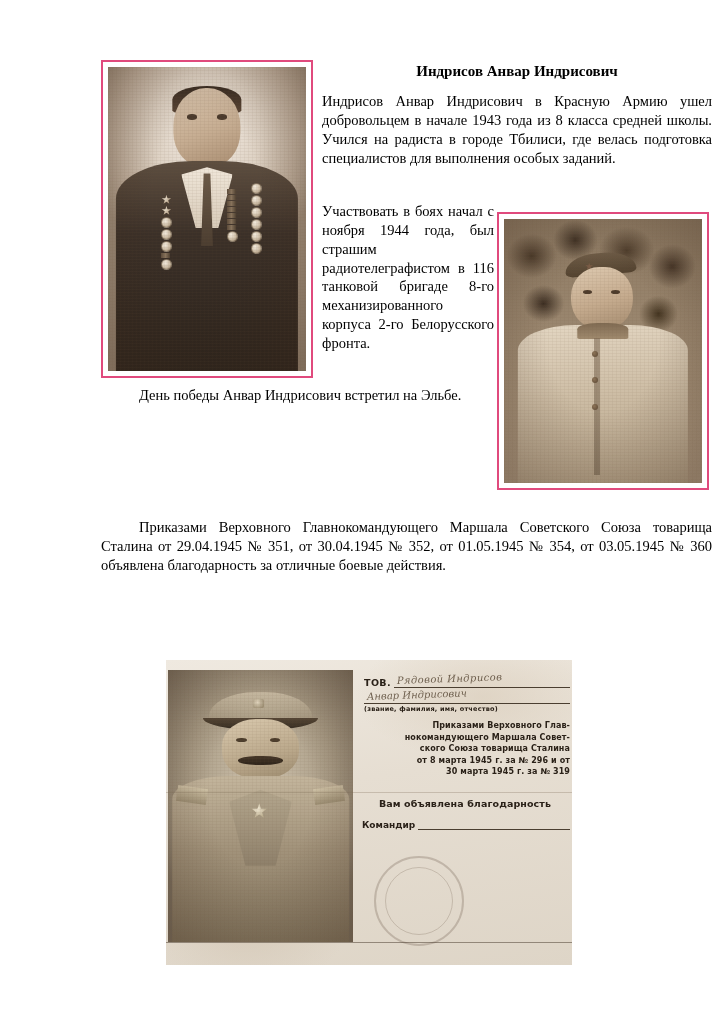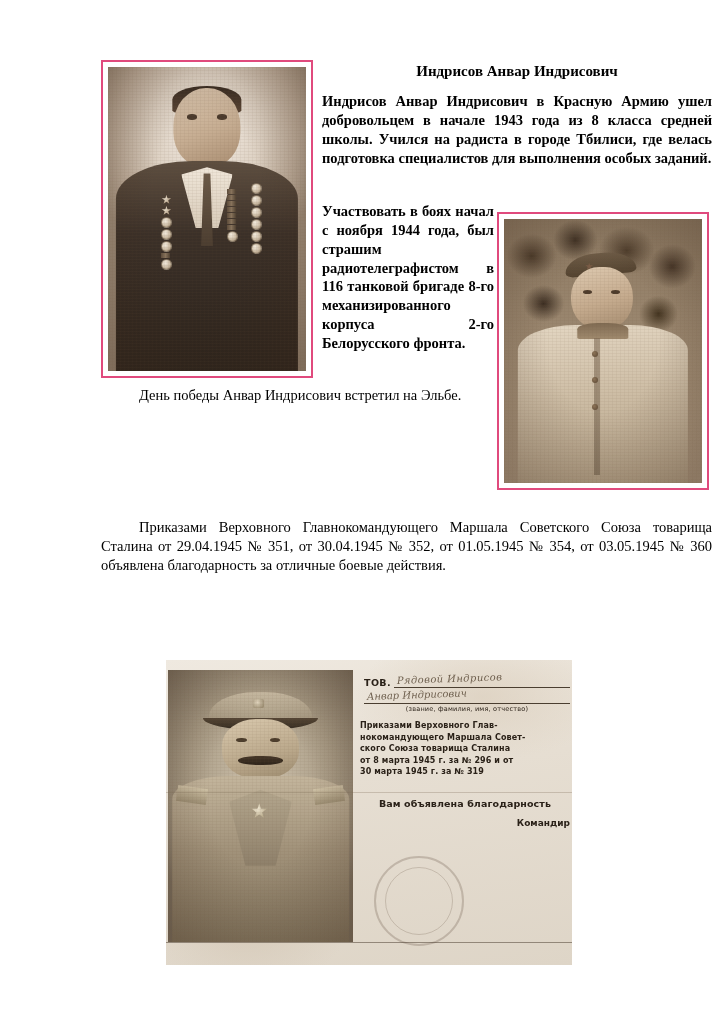--- a/index.html
+++ b/index.html
@@ -411,29 +411,30 @@
     opacity: 0.85;
   }
   .cert-rule2 {
     border-bottom: 1px solid #4a3e30;
     height: 12px;
     margin: 3px 0 0 6px;
     position: relative;
   }
   .cert-caption {
     font-size: 6.5px;
-    text-align: center;
+    text-align: left;
     margin: 1px 0 0 6px;
     letter-spacing: 0.2px;
+    font-weight: bold;
   }
   .cert-body {
     font-size: 8px;
     font-weight: bold;
     line-height: 1.45;
-    text-align: left;
+    text-align: right;
     margin: 7px 0 13px 2px;
     letter-spacing: 0.1px;
   }
   .cert-headline {
     font-size: 9.5px;
     font-weight: bold;
     text-align: center;
     margin: 20px 0 5px 2px;
     letter-spacing: 0.1px;
   }
@@ -443,21 +444,20 @@
     text-align: center;
     margin: 0 0 0 2px;
     letter-spacing: 0.1px;
   }
   .cert-sign {
     display: flex;
     align-items: flex-end;
     font-size: 9px;
     font-weight: bold;
     margin: 9px 0 0 4px;
-    flex-direction: column;
   }
   .cert-stamp {
     position: absolute;
     left: 208px;
     top: 196px;
     width: 86px;
     height: 86px;
     border: 2px solid rgba(92,72,56,0.45);
     border-radius: 50%;
     opacity: 0.55;
@@ -533,21 +533,21 @@
     position: absolute;
     left: 101px;
     top: 518px;
     width: 611px;
     font-size: 14.5px;
     line-height: 1.30;
     text-align: justify;
     text-justify: inter-word;
   }
   .para { margin: 0 0 0 0; text-indent: 38px; }
-  .para.noindent { text-indent: 0; font-weight: bold; }
+  .para.noindent { text-indent: 0; }
   .para + .para { margin-top: 0; }
 </style>
 </head>
 <body>
 
 <div class="page">
 
   <div class="photo-frame" id="photo-veteran">
     <div class="inner">
       <div class="sepia-bg"></div>

